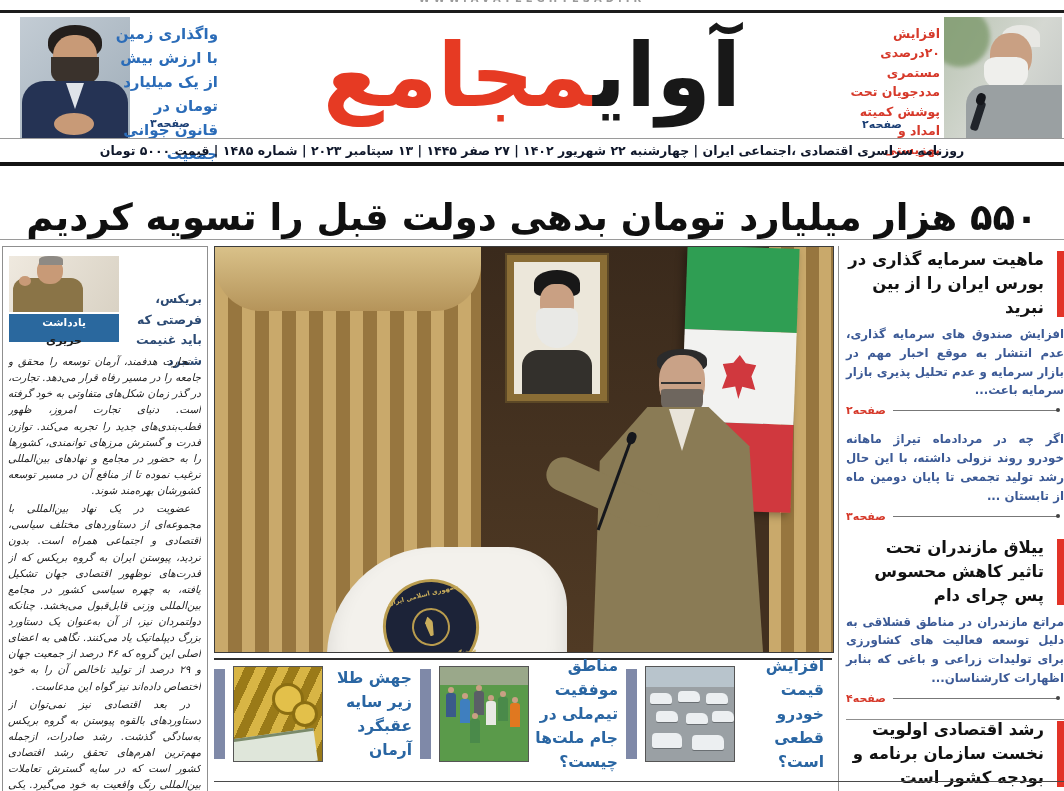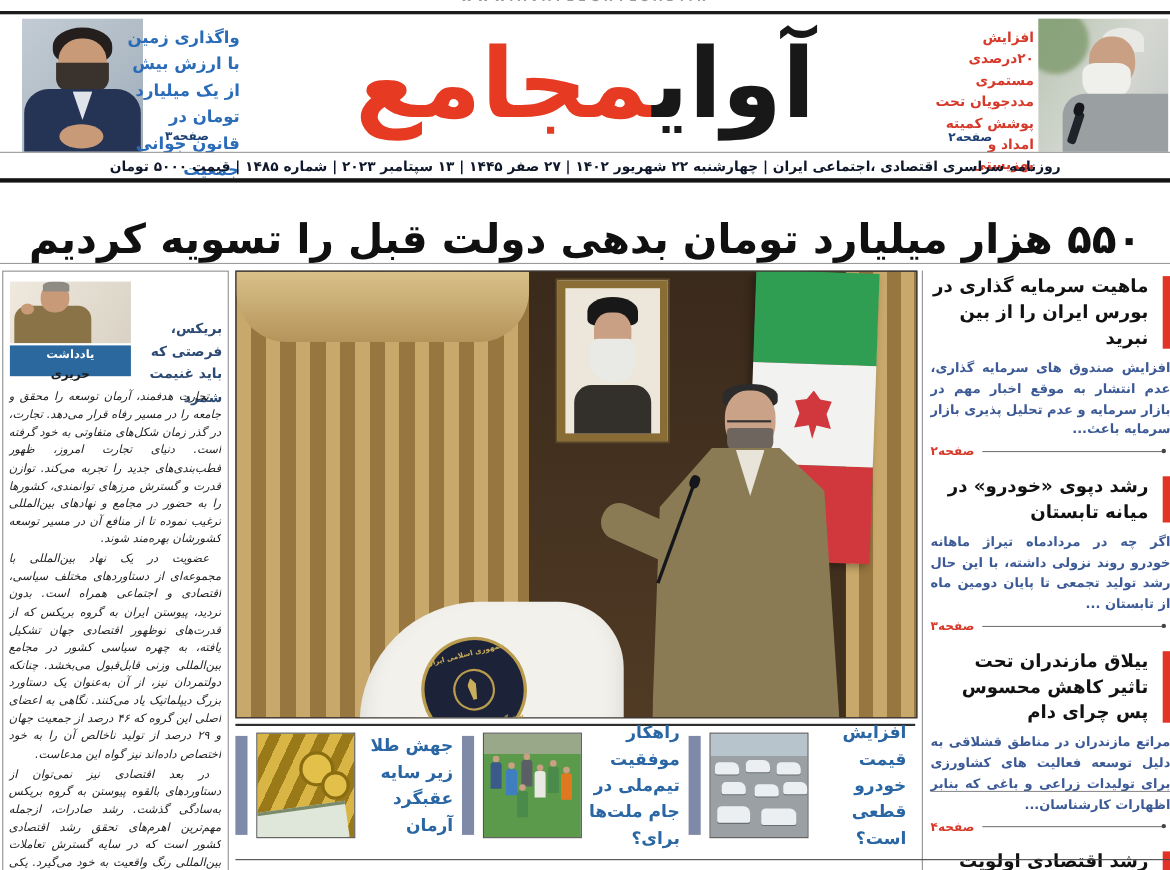--- a/index.html
+++ b/index.html
@@ -240,21 +240,20 @@
     <div class="nc-item">
       <div class="nc-title"><span class="redbar"></span><span>ماهیت سرمایه گذاری در بورس ایران را از بین نبرید</span></div>
       <div class="nc-body">افزایش صندوق های سرمایه گذاری، عدم انتشار به موقع اخبار مهم در بازار سرمایه و عدم تحلیل پذیری بازار سرمایه باعث...</div>
       <div class="pageref">
           <span class="lbl">صفحه۲</span>
           <span class="rule"></span>
         </div>
     </div>
 
     <div class="nc-item">
-      <div class="nc-title"><span class="redbar"></span><span>رشد دپوی «خودرو» در میانه تابستان</span></div>
       <div class="nc-body">اگر چه در مردادماه تیراژ ماهانه خودرو روند نزولی داشته، با این حال رشد تولید تجمعی تا پایان دومین ماه از تابستان ...</div>
       <div class="pageref">
           <span class="lbl">صفحه۳</span>
           <span class="rule"></span>
         </div>
     </div>
 
     <div class="nc-item">
       <div class="nc-title"><span class="redbar"></span><span>ییلاق مازندران تحت تاثیر کاهش محسوس پس چرای دام</span></div>
       <div class="nc-body">مراتع مازندران در مناطق قشلاقی به دلیل توسعه فعالیت های کشاورزی برای تولیدات زراعی و باغی که بنابر اظهارات کارشناسان...</div>
@@ -289,21 +288,21 @@
       <div class="t-bar"></div>
       <div class="t-photo ph-field">
         <div class="p-fig" style="left:6px;top:26px;background:#3a5a8a;"></div>
         <div class="p-fig" style="left:20px;top:32px;background:#3f7fbf;"></div>
         <div class="p-fig" style="left:34px;top:24px;background:#5a5f66;"></div>
         <div class="p-fig" style="left:46px;top:34px;background:#e9e9e4;"></div>
         <div class="p-fig" style="left:58px;top:30px;background:#4a8a4a;"></div>
         <div class="p-fig" style="left:70px;top:36px;background:#e07820;"></div>
         <div class="p-fig" style="left:30px;top:52px;background:#4a8a4a;"></div>
       </div>
-      <div class="t-title">راهکار موفقیت تیم‌ملی در جام ملت‌ها برای؟</div>
+      <div class="t-title">مناطق موفقیت تیم‌ملی در جام ملت‌ها چیست؟</div>
     </div>
 
     <div class="teaser">
       <div class="t-bar"></div>
       <div class="t-photo ph-cars">
         <div class="car" style="left:4px;top:26px;"></div>
         <div class="car" style="left:32px;top:24px;"></div>
         <div class="car" style="left:60px;top:26px;"></div>
         <div class="car" style="left:10px;top:44px;"></div>
         <div class="car" style="left:40px;top:46px;"></div>

